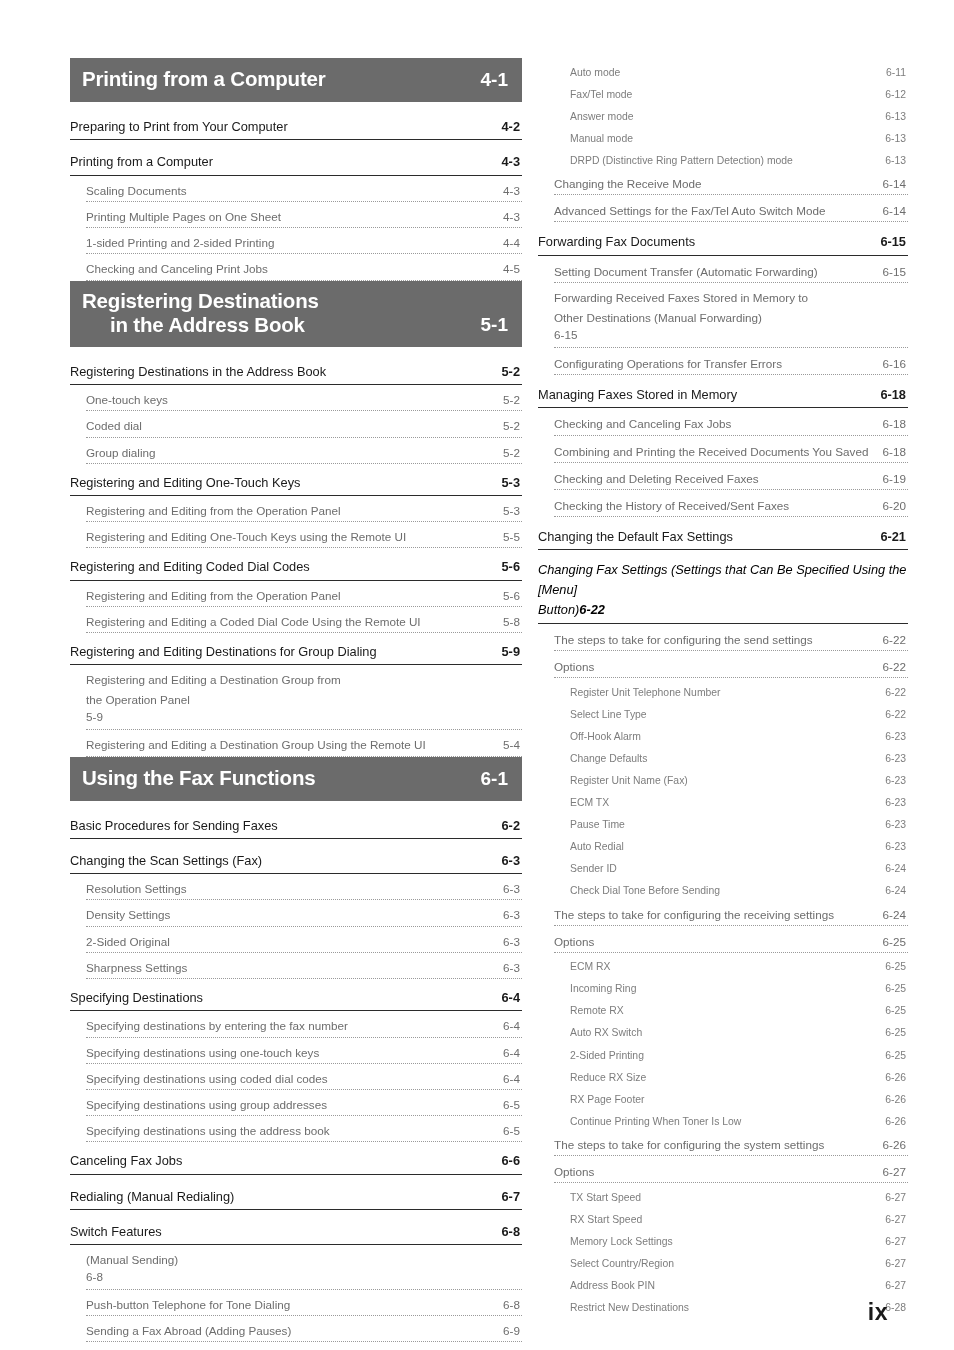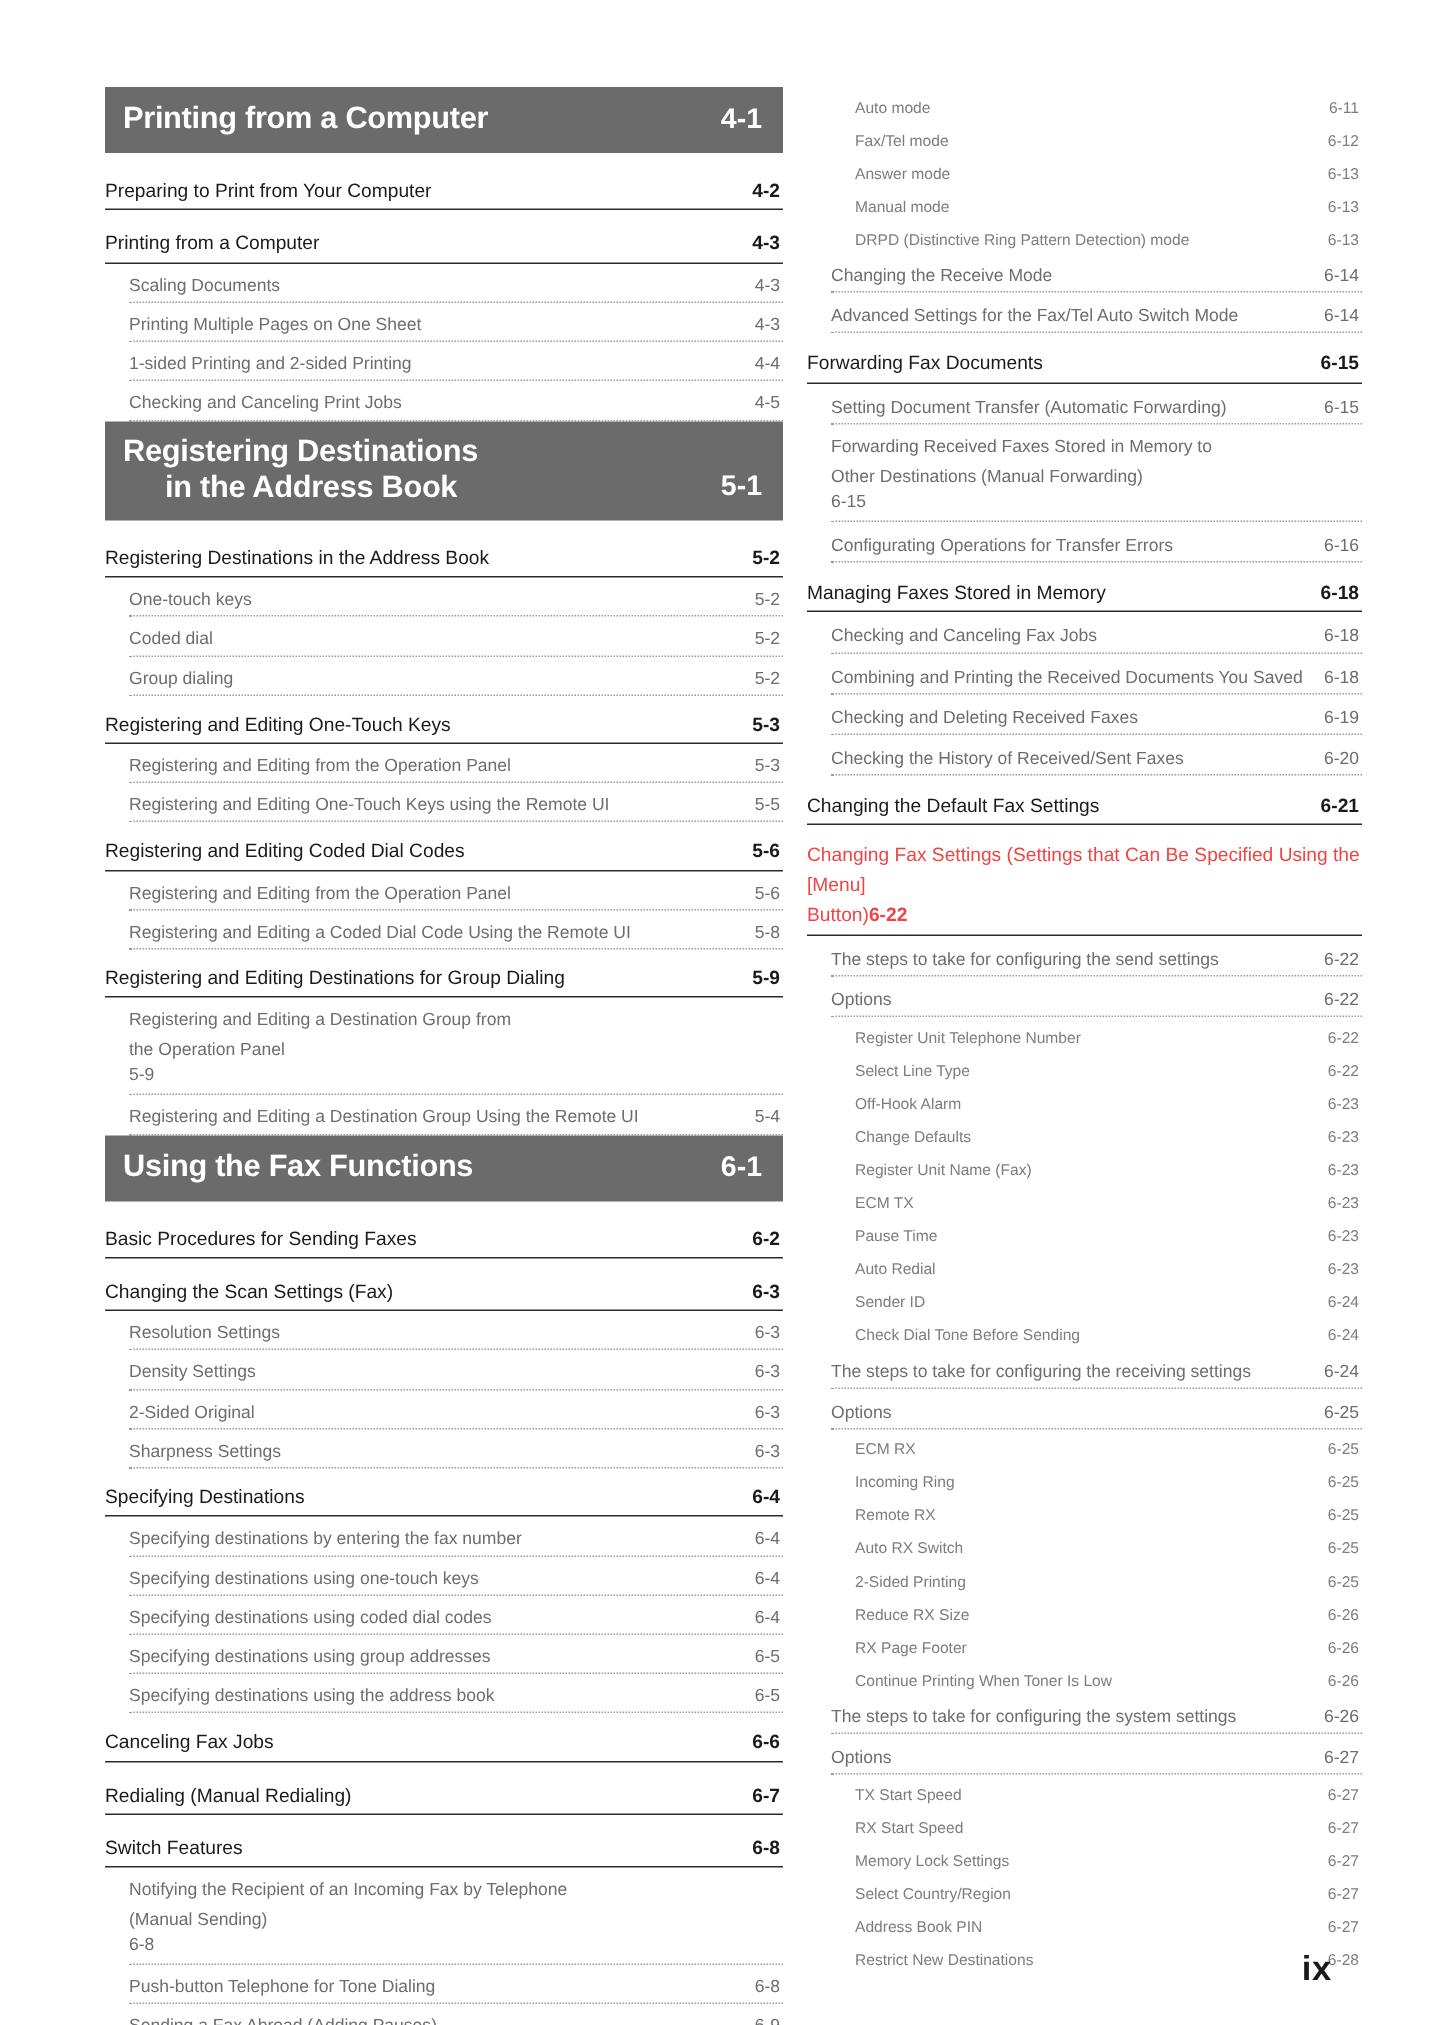--- a/index.html
+++ b/index.html
@@ -103,23 +103,24 @@
     border-bottom: 1.3px solid #2b2b2b;
     line-height: 1.35;
     gap: 16px;
   }
   .lvl1 .epage { font-weight: bold; font-size: 12.8px; }
   .lvl1 + .lvl1 { margin-top: 13px; }
 
   
   .lvl1-wrap {
     font-size: 12.8px;
-    color: #ef4444;
+    color: #000000;
     margin-top: 10px;
     line-height: 1.5;
+    font-style: italic;
   }
   .lvl1-wrap .wline1 {
     padding-bottom: 1px;
   }
   .lvl1-wrap .wrow {
     display: flex;
     align-items: baseline;
     padding-bottom: 4px;
     border-bottom: 1.3px solid #2b2b2b;
   }
@@ -365,21 +366,20 @@
           <span class="etitle">Redialing (Manual Redialing)</span>
           <span class="leader"></span>
           <span class="epage">6-7</span>
         </div>
         <div class="entry lvl1">
           <span class="etitle">Switch Features</span>
           <span class="leader"></span>
           <span class="epage">6-8</span>
         </div>
         <div class="lvl2-wrap">
-          <div class="wline1">Notifying the Recipient of an Incoming Fax by Telephone</div>
           <div class="wrow">
             <span class="etitle">(Manual Sending)</span>
             <span class="leader"></span>
             <span class="epage">6-8</span>
           </div>
         </div>
         <div class="entry lvl2">
           <span class="etitle">Push-button Telephone for Tone Dialing</span>
           <span class="leader"></span>
           <span class="epage">6-8</span>

